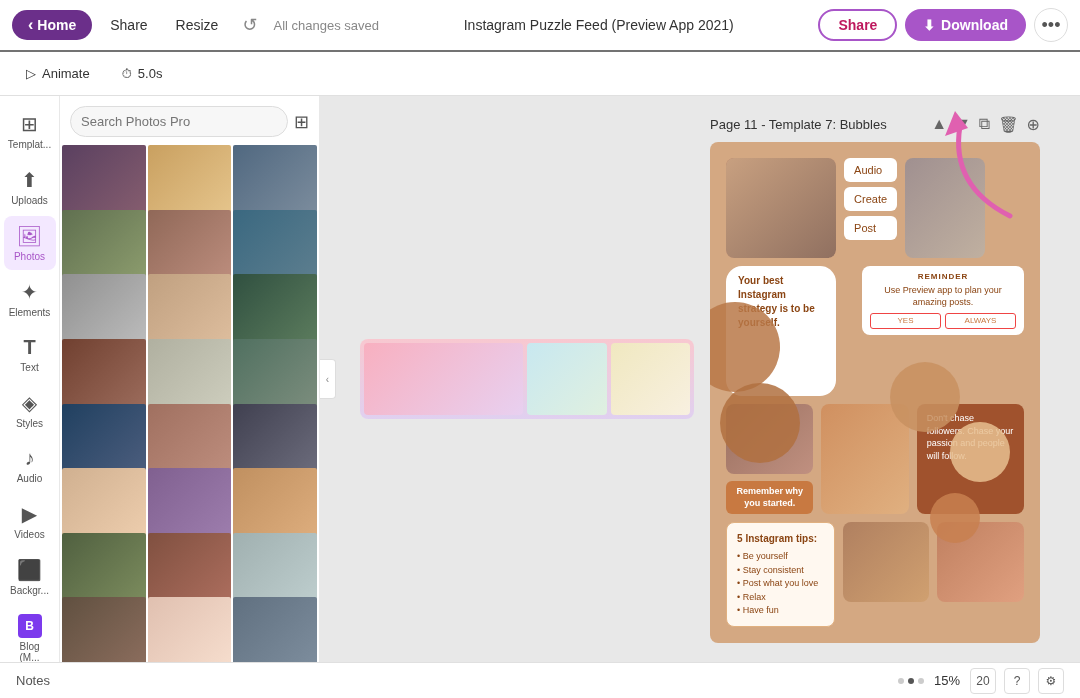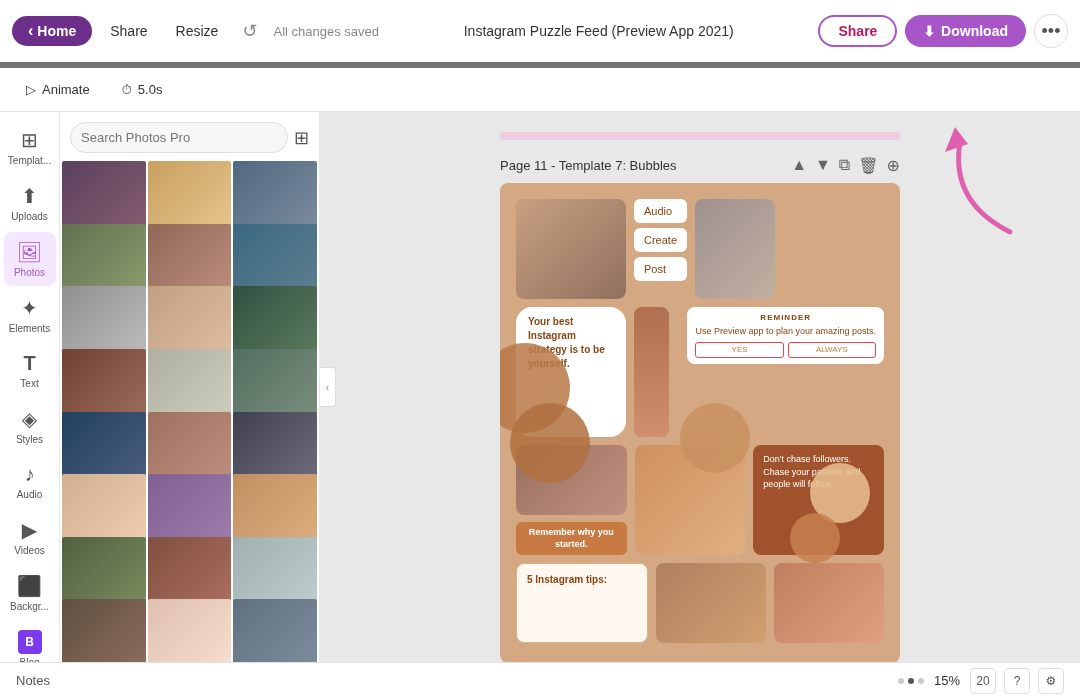--- a/index.html
+++ b/index.html
@@ -1,26 +1,26 @@
 <!DOCTYPE html>
 <html><head>
   <meta charset="utf-8">
   <style>
     * { box-sizing: border-box; margin: 0; padding: 0; }
     body { font-family: 'Segoe UI', Arial, sans-serif; background: #f0f0f0; width: 1080px; height: 698px; overflow: hidden; display: flex; flex-direction: column; }
 
     
     .topbar {
-      height: 68px;
+      height: 52px;
       background: #fff;
       display: flex;
       align-items: center;
       padding: 0 12px;
       gap: 8px;
-      border-bottom: 6px solid #737373;
+      border-bottom: 2px solid #737373;
       flex-shrink: 0;
       z-index: 10;
     }
     .topbar-home {
       background: #6b2f8a;
       color: #fff;
       border: none;
       border-radius: 20px;
       padding: 6px 16px;
       font-size: 14px;
@@ -231,21 +231,20 @@
       background: #e8e8e8;
       display: flex;
       flex-direction: column;
       overflow: hidden;
       position: relative;
     }
     .canvas-scroll {
       flex: 1;
       overflow: auto;
       display: flex;
-      flex-direction: column;
       align-items: center;
       padding: 20px 40px;
       gap: 16px;
     }
 
     
     .page-section {
       width: 100%;
       max-width: 400px;
     }
@@ -666,20 +665,27 @@
             </div>
             <div style="flex:1;">
               <div class="tmpl-photo" style="height:100%;min-height:100px;background:linear-gradient(135deg,#d09060,#e0b080);border-radius:8px;"></div>
             </div>
             <div class="tmpl-chase" style="flex:1;">Don't chase followers. Chase your passion and people will follow.</div>
           </div>
 
           <div style="display:flex;gap:8px;">
             <div class="tmpl-tips" style="flex:1;">
               <div class="tips-title">5 Instagram tips:</div>
+              <div>
+                <div>• Be yourself</div>
+                <div>• Stay consistent</div>
+                <div>• Post what you love</div>
+                <div>• Relax</div>
+                <div>• Have fun</div>
+              </div>
             </div>
             <div class="tmpl-photo" style="flex:1;height:80px;background:linear-gradient(135deg,#b08060,#d0a070);border-radius:8px;"></div>
             <div class="tmpl-photo" style="flex:1;height:80px;background:linear-gradient(135deg,#c08060,#e0a080);border-radius:8px;"></div>
           </div>
         </div>
       </div>
 
     </div>
 
     <div style="position:absolute;top:10px;right:60px;pointer-events:none;">

